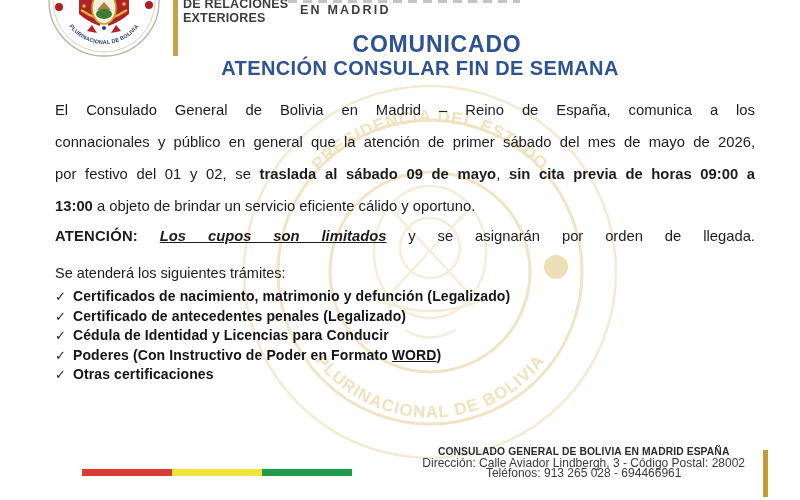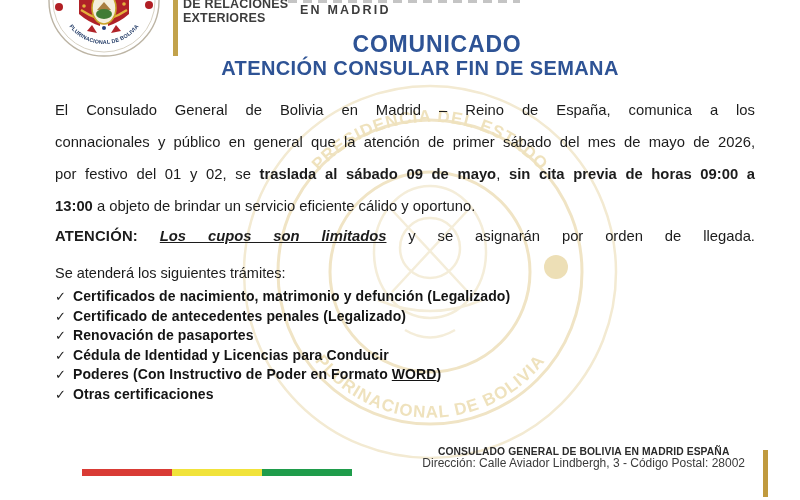--- a/index.html
+++ b/index.html
@@ -122,30 +122,30 @@
 
     <div class="att">
       <div class="jl"><span class="att-label">ATENCIÓN:</span> <span class="biu">Los cupos son limitados</span> <span>y se asignarán por orden de llegada.</span></div>
     </div>
 
     <div class="intro">Se atenderá los siguientes trámites:</div>
 
     <div class="svc">
       <div class="svc-row"><span class="chk">✓</span><span><span>Certificados de nacimiento, matrimonio y defunción (Legalizado)</span><span class="u"></span><span></span></span></div>
       <div class="svc-row"><span class="chk">✓</span><span><span>Certificado de antecedentes penales (Legalizado)</span><span class="u"></span><span></span></span></div>
-      <div class="svc-row"><span class="chk">✓</span><span><span>Renovación de pasaportes</span><span class="u"></span><span></span></span></div>
       <div class="svc-row"><span class="chk">✓</span><span><span>Cédula de Identidad y Licencias para Conducir</span><span class="u"></span><span></span></span></div>
       <div class="svc-row"><span class="chk">✓</span><span><span>Poderes (Con Instructivo de Poder en Formato </span><span class="u">WORD</span><span>)</span></span></div>
       <div class="svc-row"><span class="chk">✓</span><span><span>Otras certificaciones</span><span class="u"></span><span></span></span></div>
     </div>
   </div>
 
   <div class="footer">
     <div class="f1">CONSULADO GENERAL DE BOLIVIA EN MADRID ESPAÑA</div>
     <div class="fl">Dirección: Calle Aviador Lindbergh, 3 - Código Postal: 28002</div>
+    <div class="fl">Teléfonos: 913 265 028 - 694466961</div>
   </div>
   <div class="fbar"></div>
 
   <div class="tricolor">
     <div class="tr-r"></div>
     <div class="tr-y"></div>
     <div class="tr-g"></div>
   </div>
 
 </div>

